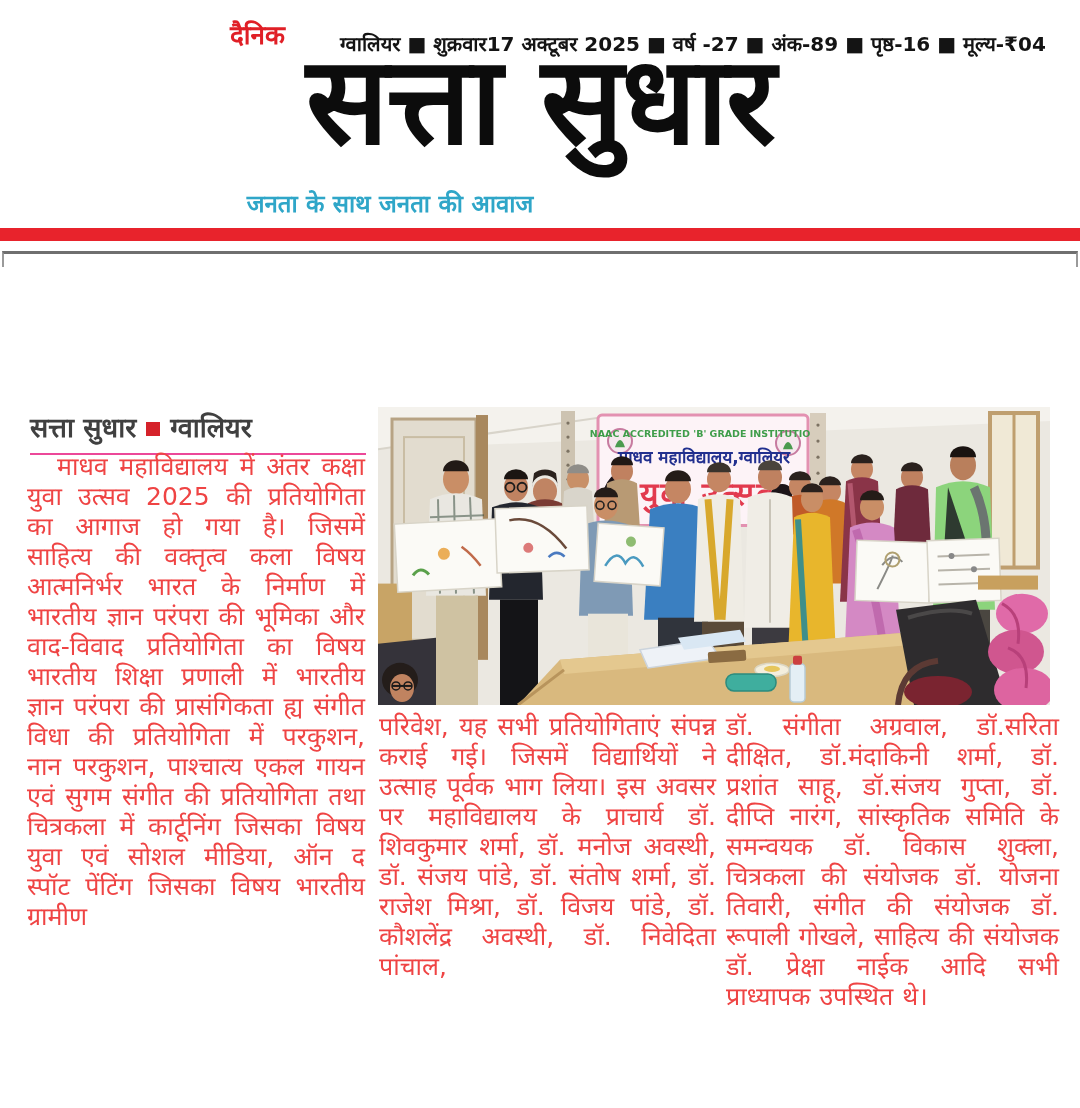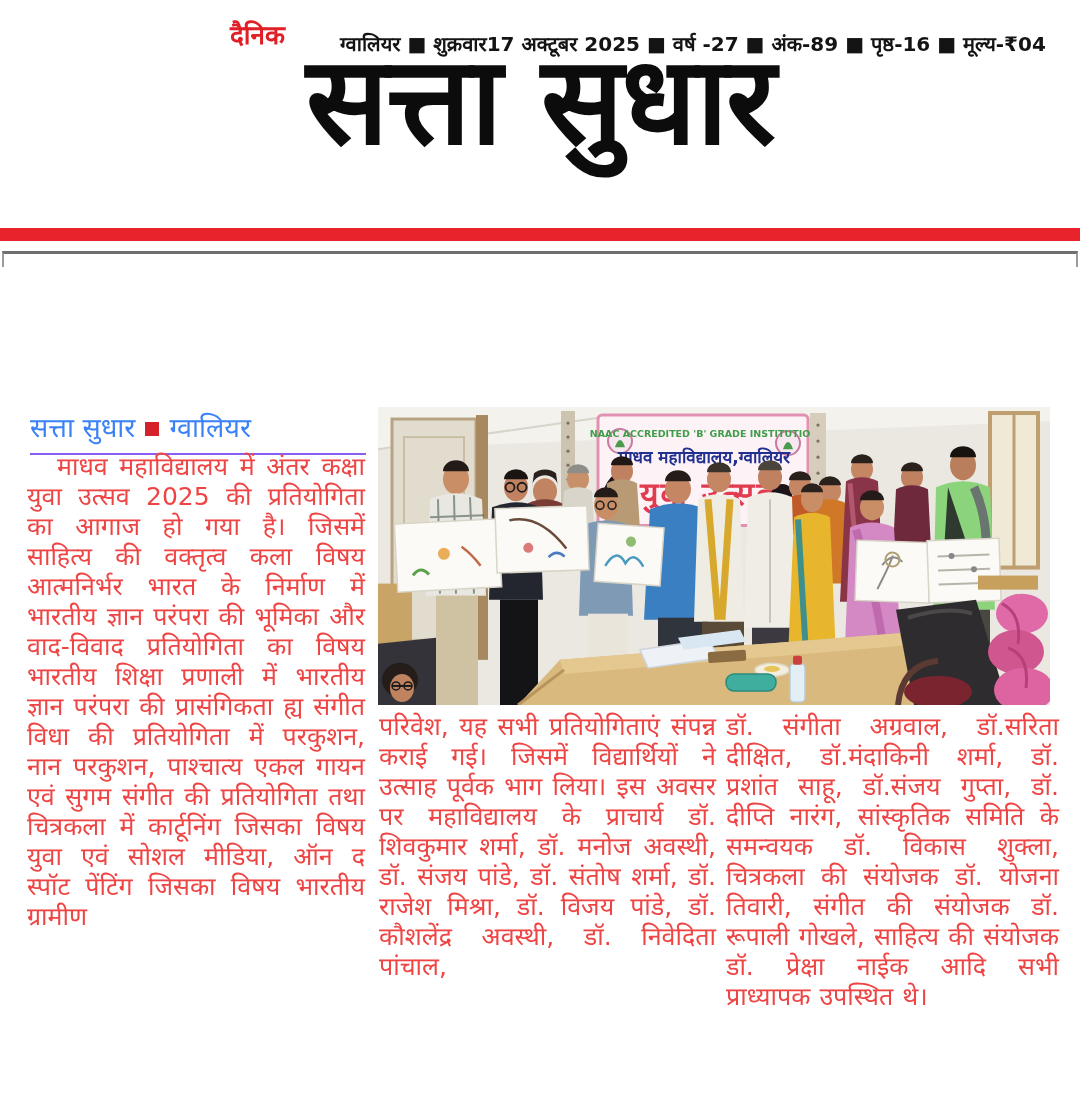--- a/index.html
+++ b/index.html
@@ -31,22 +31,22 @@
     border-top:3px solid #6f6f6f;border-left:2px solid #9a9a9a;border-right:2px solid #9a9a9a;
   }
   
   .headline{
     position:absolute;left:0;right:0;top:266px;text-align:center;
     font-size:86px;font-weight:900;color:#0e0e0e;line-height:1.3;white-space:nowrap;
     letter-spacing:-1px;
   }
   .byline{
     position:absolute;left:30px;top:408px;width:336px;
-    border-bottom:2px solid #8b5cf6;padding-bottom:8px;
-    font-size:27px;font-weight:400;color:#3b82f6;
+    border-bottom:2px solid #ec4899;padding-bottom:8px;
+    font-size:27px;font-weight:700;color:#404040;
   }
   .byline .sq{
     display:inline-block;width:14px;height:14px;background:#d5222a;margin:0 10px 2px 10px;
     vertical-align:middle;
   }
   
   .col{
     position:absolute;font-size:25px;line-height:30px;text-align:justify;color:#ef4444;
     font-weight:500;word-spacing:1px;
   }
@@ -61,20 +61,21 @@
   .photo svg{display:block;width:672px;height:298px;}
 </style>
 </head>
 <body>
 
 <div class="page">
 
   <div class="daily">दैनिक</div>
   <div class="dateline">ग्वालियर ■ शुक्रवार17 अक्टूबर 2025 ■ वर्ष -27 ■ अंक-89 ■ पृष्ठ-16 ■ मूल्य-₹04</div>
   <div class="mast-title">सत्ता सुधार</div>
+  <div class="tagline">जनता के साथ जनता की आवाज</div>
   <div class="redbar"></div>
   <div class="frame-top"></div>
 
   <div class="byline">
     <span>सत्ता सुधार</span><span class="sq"></span><span>ग्वालियर</span>
   </div>
 
   <div class="col col1">माधव महाविद्यालय में अंतर कक्षा युवा उत्सव 2025 की प्रतियोगिता का आगाज हो गया है। जिसमें साहित्य की वक्तृत्व कला विषय आत्मनिर्भर भारत के निर्माण में भारतीय ज्ञान परंपरा की भूमिका और वाद-विवाद प्रतियोगिता का विषय भारतीय शिक्षा प्रणाली में भारतीय ज्ञान परंपरा की प्रासंगिकता ह्य संगीत विधा की प्रतियोगिता में परकुशन, नान परकुशन, पाश्चात्य एकल गायन एवं सुगम संगीत की प्रतियोगिता तथा चित्रकला में कार्टूनिंग जिसका विषय युवा एवं सोशल मीडिया, ऑन द स्पॉट पेंटिंग जिसका विषय भारतीय ग्रामीण</div>
   <div class="col col3">डॉ. संगीता अग्रवाल, डॉ.सरिता दीक्षित, डॉ.मंदाकिनी शर्मा, डॉ. प्रशांत साहू, डॉ.संजय गुप्ता, डॉ. दीप्ति नारंग, सांस्कृतिक समिति के समन्वयक डॉ. विकास शुक्ला, चित्रकला की संयोजक डॉ. योजना तिवारी, संगीत की संयोजक डॉ. रूपाली गोखले, साहित्य की संयोजक डॉ. प्रेक्षा नाईक आदि सभी प्राध्यापक उपस्थित थे।</div>
   <div class="col col2">परिवेश, यह सभी प्रतियोगिताएं संपन्न कराई गई। जिसमें विद्यार्थियों ने उत्साह पूर्वक भाग लिया। इस अवसर पर महाविद्यालय के प्राचार्य डॉ. शिवकुमार शर्मा, डॉ. मनोज अवस्थी, डॉ. संजय पांडे, डॉ. संतोष शर्मा, डॉ. राजेश मिश्रा, डॉ. विजय पांडे, डॉ. कौशलेंद्र अवस्थी, डॉ. निवेदिता पांचाल,</div>

